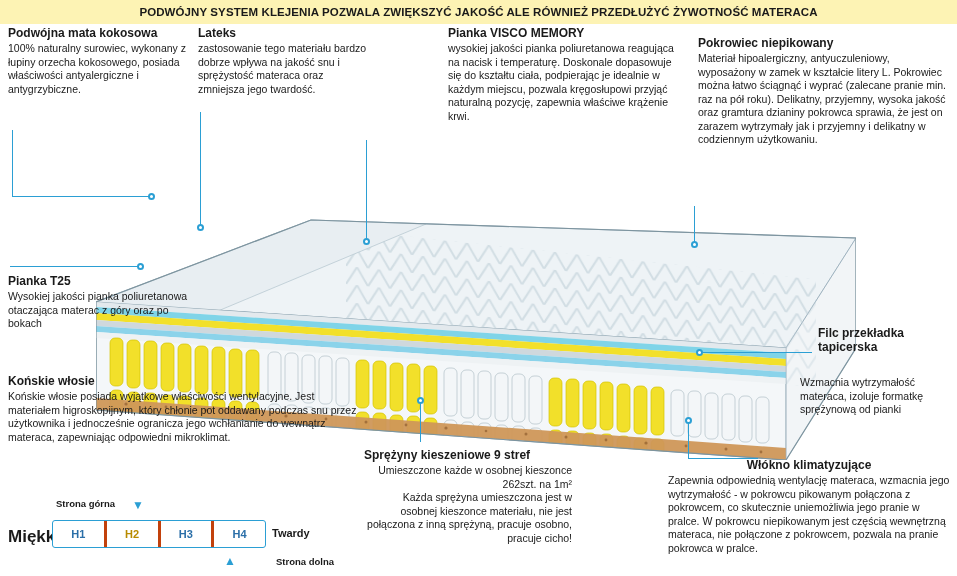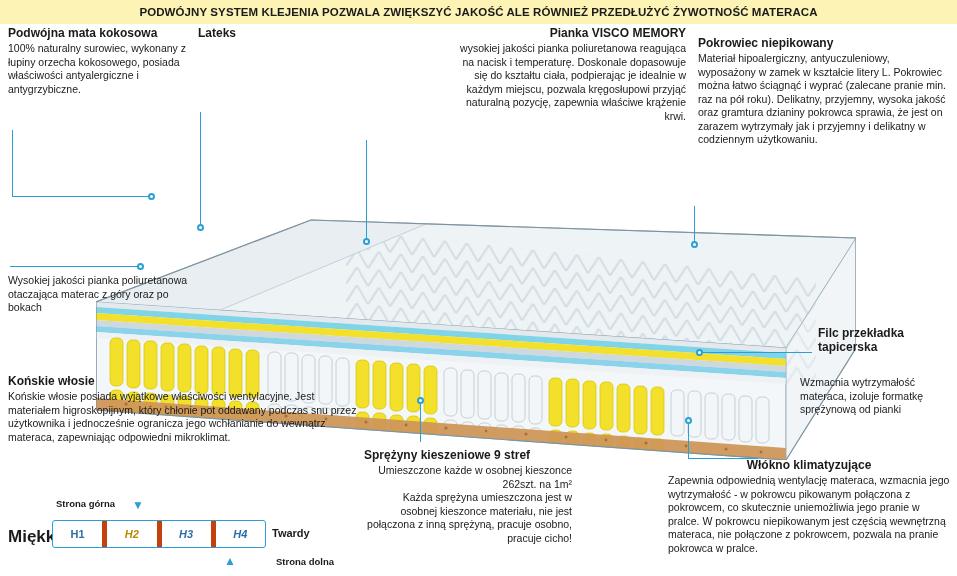--- a/index.html
+++ b/index.html
@@ -44,21 +44,21 @@
 
   
   .scale{position:absolute;left:52px;top:520px;width:212px;height:26px;
     border:1px solid #2b9fd4;border-radius:3px;background:#ffffff;
     display:flex;}
   .scale div{
     flex:1;display:flex;align-items:center;justify-content:center;
     font-size:11px;font-weight:bold;color:#2b6fa8;
   }
   .scale div.hl{color:#b88b00;}
-  .scale div + div{border-left:5px solid #c2410c;font-style:italic;}
+  .scale div + div{border-left:3px solid #c2410c;}
   .lbl-miekki{position:absolute;left:8px;top:527px;font-size:17px;font-weight:bold;}
   .lbl-twardy{position:absolute;left:272px;top:527px;font-size:11px;font-weight:bold;}
   .lbl-gorna{position:absolute;left:56px;top:498px;font-size:9.5px;font-weight:bold;}
   .lbl-dolna{position:absolute;left:236px;top:556px;font-size:9.5px;font-weight:bold;margin-left:40px;}
   .arrow{position:absolute;color:#2b9fd4;font-size:12px;line-height:10px;}
 </style>
 </head>
 <body>
 
 <div class="stage">
@@ -248,33 +248,35 @@
   <div class="ln h" style="left:688px;top:458px;width:70px;"></div>
   <div class="dot" style="left:685px;top:417px;"></div>
 
   <div class="blk" style="left:8px;top:26px;width:180px;">
     <p class="t">Podwójna mata kokosowa</p>
     <p class="b">100% naturalny surowiec, wykonany z łupiny orzecha kokosowego, posiada właściwości antyalergiczne i antygrzybiczne.</p>
   </div>
 
   <div class="blk" style="left:198px;top:26px;width:174px;">
     <p class="t">Lateks</p>
-  </div>
-
-  <div class="blk" style="left:448px;top:26px;width:238px;text-align:right;">
+    <p class="b">zastosowanie tego materiału bardzo dobrze wpływa na jakość snu i sprężystość materaca oraz zmniejsza jego twardość.</p>
+  </div>
+
+  <div class="blk" style="left:448px;top:26px;width:238px;">
     <p class="t">Pianka VISCO MEMORY</p>
     <p class="b">wysokiej jakości pianka poliuretanowa reagująca na nacisk i temperaturę. Doskonale dopasowuje się do kształtu ciała, podpierając je idealnie w każdym miejscu, pozwala kręgosłupowi przyjąć naturalną pozycję, zapewnia właściwe krążenie krwi.</p>
   </div>
 
   <div class="blk" style="left:698px;top:36px;width:252px;">
     <p class="t">Pokrowiec niepikowany</p>
     <p class="b">Materiał hipoalergiczny, antyuczuleniowy, wyposażony w zamek w kształcie litery L. Pokrowiec można łatwo ściągnąć i wyprać (zalecane pranie min. raz na pół roku). Delikatny, przyjemny, wysoka jakość oraz gramtura dzianiny pokrowca sprawia, że jest on zarazem wytrzymały jak i przyjemny i delikatny w codziennym użytkowaniu.</p>
   </div>
 
   <div class="blk" style="left:8px;top:274px;width:180px;">
+    <p class="t">Pianka T25</p>
     <p class="b">Wysokiej jakości pianka poliuretanowa otaczająca materac z góry oraz po bokach</p>
   </div>
 
   <div class="blk" style="left:8px;top:374px;width:352px;">
     <p class="t">Końskie włosie</p>
     <p class="b">Końskie włosie posiada wyjątkowe właściwości wentylacyjne. Jest materiałem higroskopijnym, który chłonie pot oddawany podczas snu przez użytkownika i jednocześnie ogranicza jego wchłanianie do wewnątrz materaca, zapewniając odpowiedni mikroklimat.</p>
   </div>
 
   <div class="blk" style="left:818px;top:326px;width:132px;">
     <p class="t">Filc przekładka tapicerska</p>

